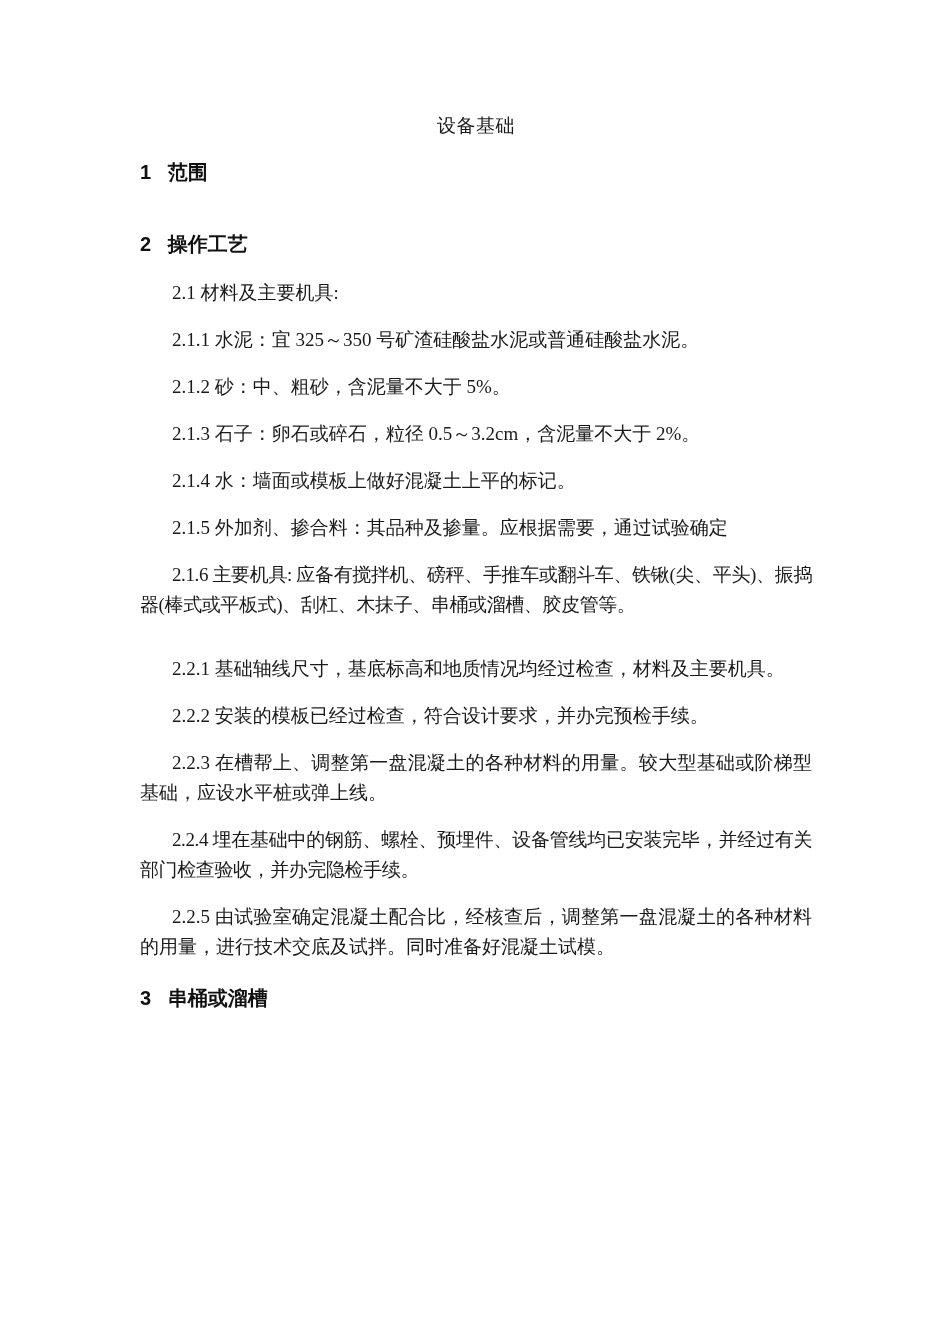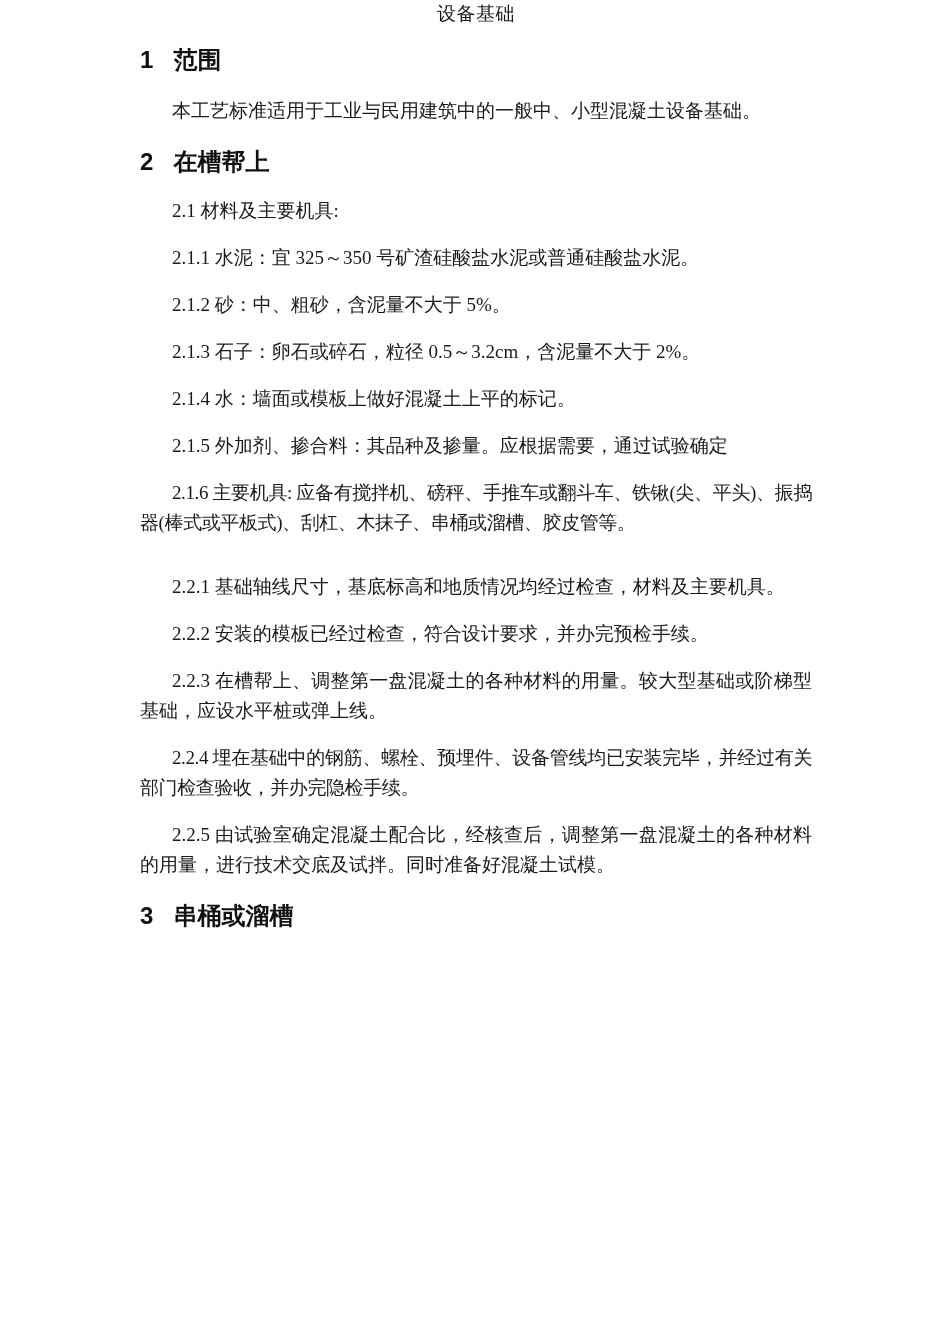--- a/index.html
+++ b/index.html
@@ -19,28 +19,29 @@
     position: absolute;
     left: 140px;
     top: 0;
     width: 672px;
   }
   .doc-title {
     text-align: center;
     font-family: "Liberation Serif", "DejaVu Serif", serif;
     font-size: 19px;
     color: #1a1a1a;
+    margin-top: 112px;
     margin-bottom: 0;
     line-height: 28px;
     letter-spacing: 0.5px;
   }
   .heading {
     font-family: "Liberation Sans", "DejaVu Sans", sans-serif;
     font-weight: bold;
-    font-size: 24px;
+    font-size: 20px;
     color: #111111;
     line-height: 28px;
     margin: 0;
     white-space: pre;
   }
   .para {
     font-family: "Liberation Serif", "DejaVu Serif", serif;
     font-size: 19px;
     color: #1a1a1a;
     line-height: 30px;
@@ -66,25 +67,24 @@
   <div class="content">
 
     <div class="doc-title">设备基础</div>
 
     <div class="sp-title-h1"></div>
 
     <div class="heading"><span>1</span>&nbsp;&nbsp;&nbsp;<span>范围</span></div>
 
     <div class="sp-h1-body"></div>
 
-    <div class="para">本工艺标准适用于工业与民用建筑中的一般中、小型混凝土设备基础。</div>
 
     <div class="sp-body-h2"></div>
 
-    <div class="heading"><span>2</span>&nbsp;&nbsp;&nbsp;<span>在槽帮上</span></div>
+    <div class="heading"><span>2</span>&nbsp;&nbsp;&nbsp;<span>操作工艺</span></div>
 
     <div class="sp-h2-body"></div>
 
     <div class="para">2.1  材料及主要机具:</div>
     <div class="sp-para"></div>
 
     <div class="para">2.1.1  水泥：宜 325～350 号矿渣硅酸盐水泥或普通硅酸盐水泥。</div>
     <div class="sp-para"></div>
 
     <div class="para">2.1.2  砂：中、粗砂，含泥量不大于 5%。</div>

